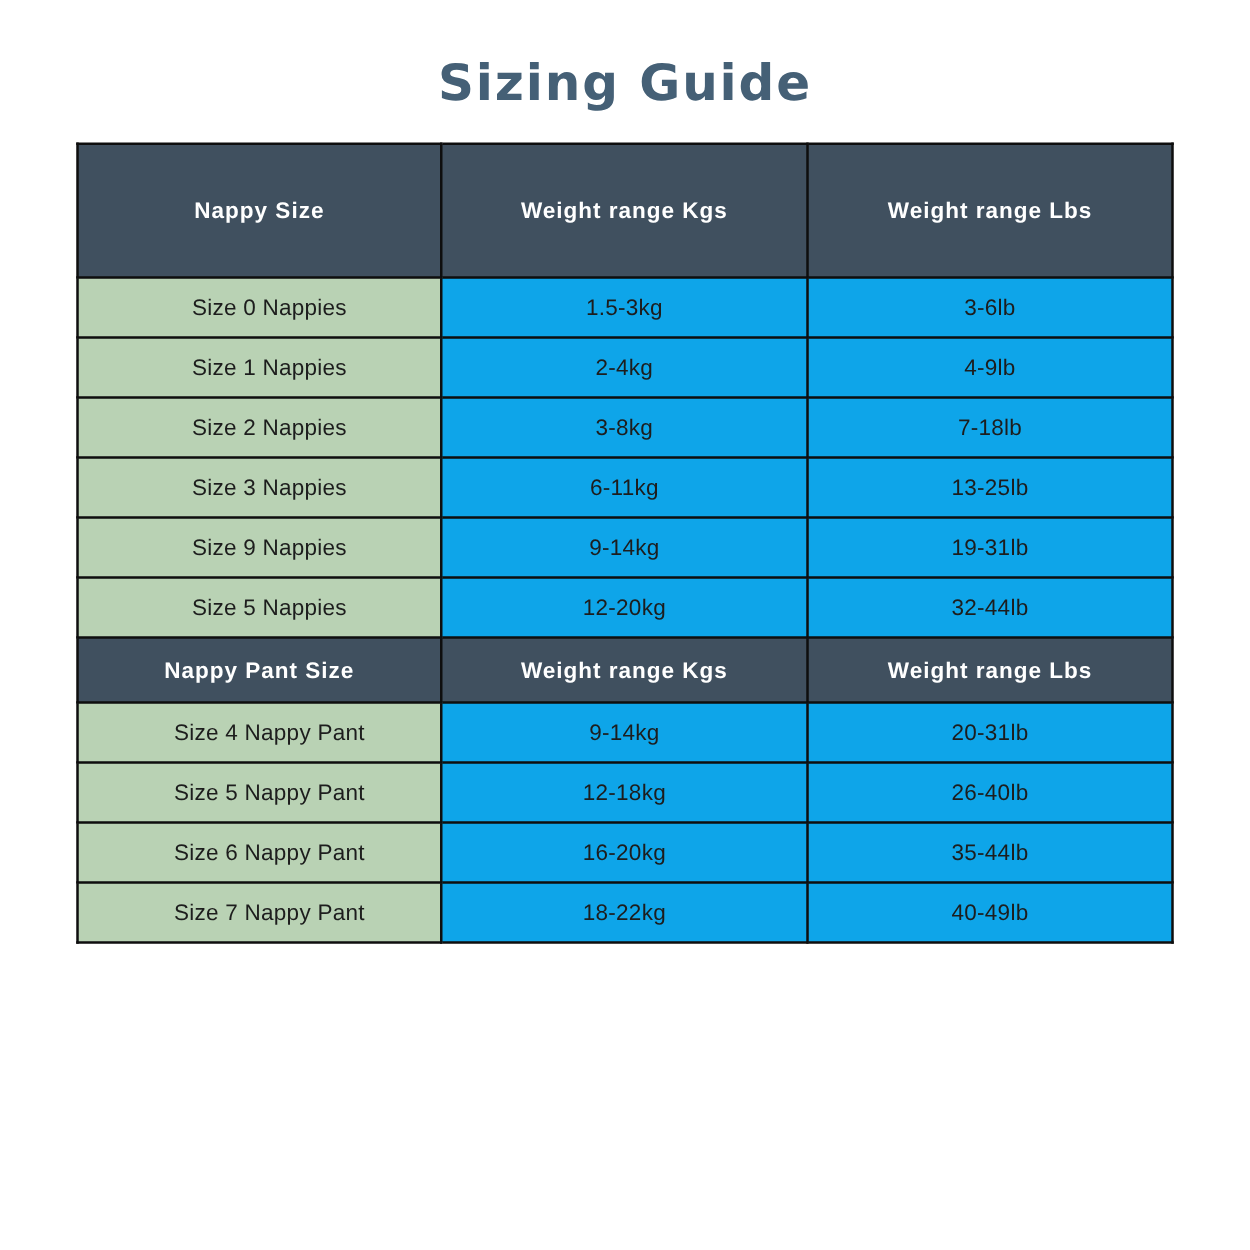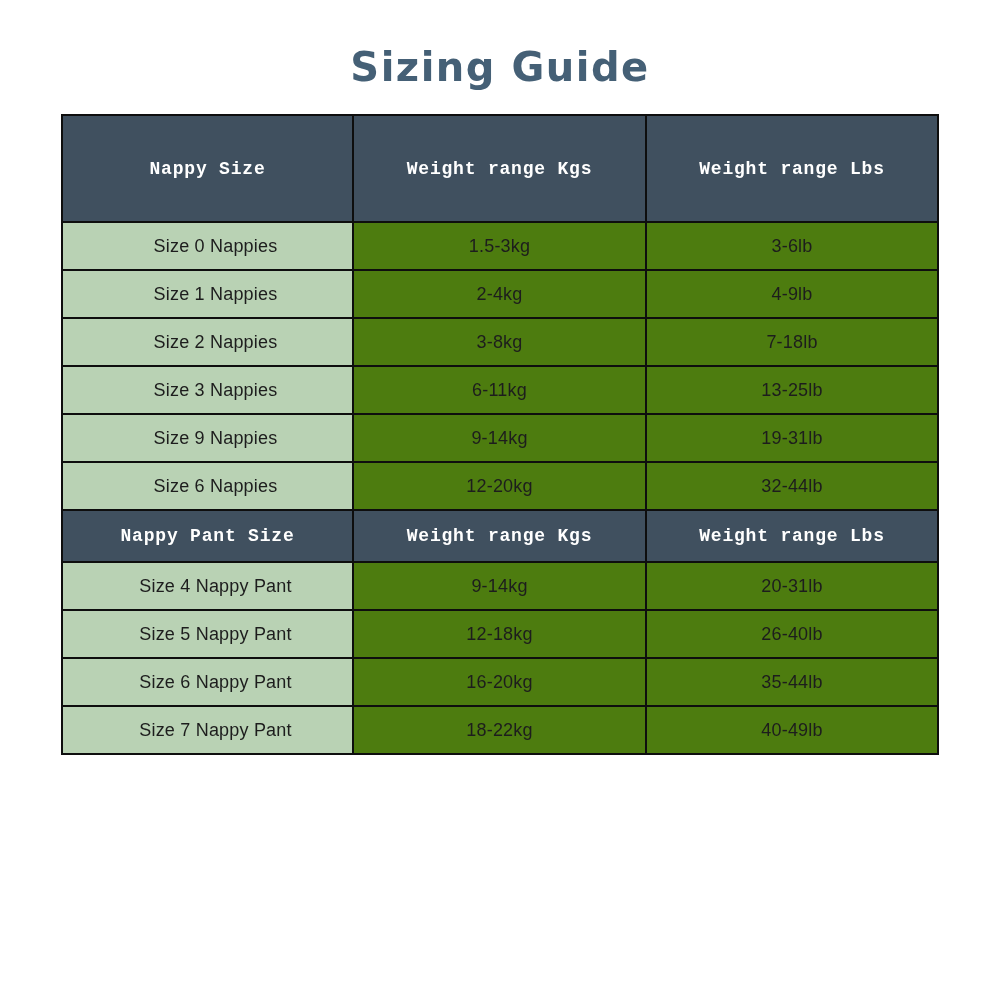--- a/index.html
+++ b/index.html
@@ -38,35 +38,35 @@
   table.sizing col.c3 { width: 292px; }
   th, td {
     border: 2px solid #0e0e0e;
     text-align: center;
     vertical-align: middle;
     padding: 0;
   }
   th {
     background: #40505f;
     color: #ffffff;
-    font-family: Liberation Mono, monospace;
+    font-family: Liberation Sans, sans-serif;
     font-size: 18px;
     font-weight: 700;
     letter-spacing: 0.8px;
   }
   tr.hdr-main th { height: 107px; }
   tr.hdr-sub  th { height: 52px; }
   td {
     height: 48px;
     font-size: 18px;
     color: #1d1d1d;
     letter-spacing: 0.2px;
   }
   td.name { background: #b9d2b4; padding-left: 16px; }
-  td.val  { background: #4d7c0f; }
+  td.val  { background: #0ea5e9; }
 </style>
 </head>
 <body>
 
 <div class="page">
   <h1 class="title">Sizing Guide</h1>
 
   <table class="sizing">
     <colgroup>
         <col class="c1">
@@ -100,21 +100,21 @@
       <td class="name">Size 3 Nappies</td>
       <td class="val">6-11kg</td>
       <td class="val">13-25lb</td>
     </tr>
     <tr>
       <td class="name">Size 9 Nappies</td>
       <td class="val">9-14kg</td>
       <td class="val">19-31lb</td>
     </tr>
     <tr>
-      <td class="name">Size 6 Nappies</td>
+      <td class="name">Size 5 Nappies</td>
       <td class="val">12-20kg</td>
       <td class="val">32-44lb</td>
     </tr>
 
     <tr class="hdr-sub">
       <th>Nappy Pant Size</th>
       <th>Weight range Kgs</th>
       <th>Weight range Lbs</th>
     </tr>
 

